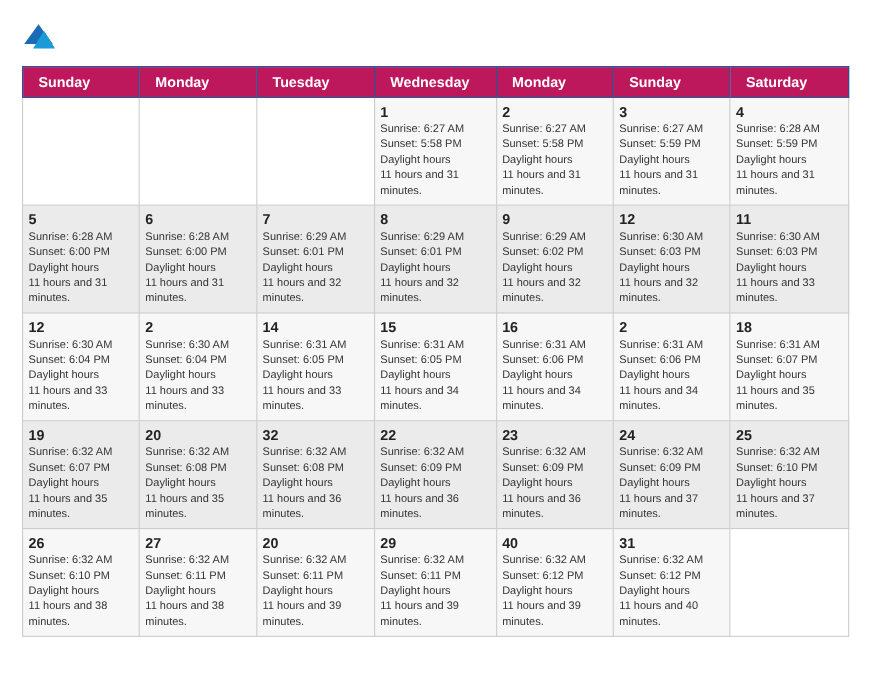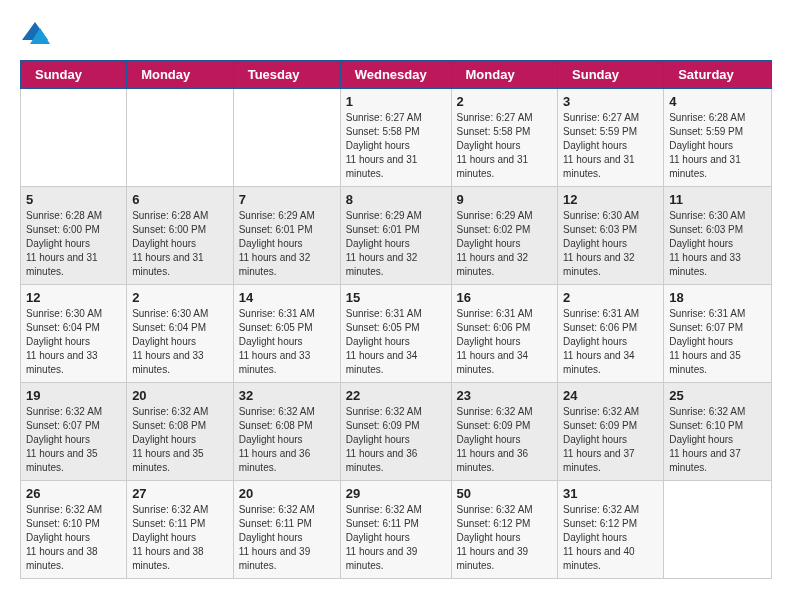--- a/index.html
+++ b/index.html
@@ -399,21 +399,21 @@
         <td>
         <span class="day-number">29</span>
         <div class="day-info">
           Sunrise: 6:32 AM<br>
           Sunset: 6:11 PM<br>
           Daylight hours<br>
           11 hours and 39 minutes.
         </div>
       </td>
         <td>
-        <span class="day-number">50</span>
+        <span class="day-number">40</span>
         <div class="day-info">
           Sunrise: 6:32 AM<br>
           Sunset: 6:12 PM<br>
           Daylight hours<br>
           11 hours and 39 minutes.
         </div>
       </td>
         <td>
         <span class="day-number">31</span>
         <div class="day-info">

